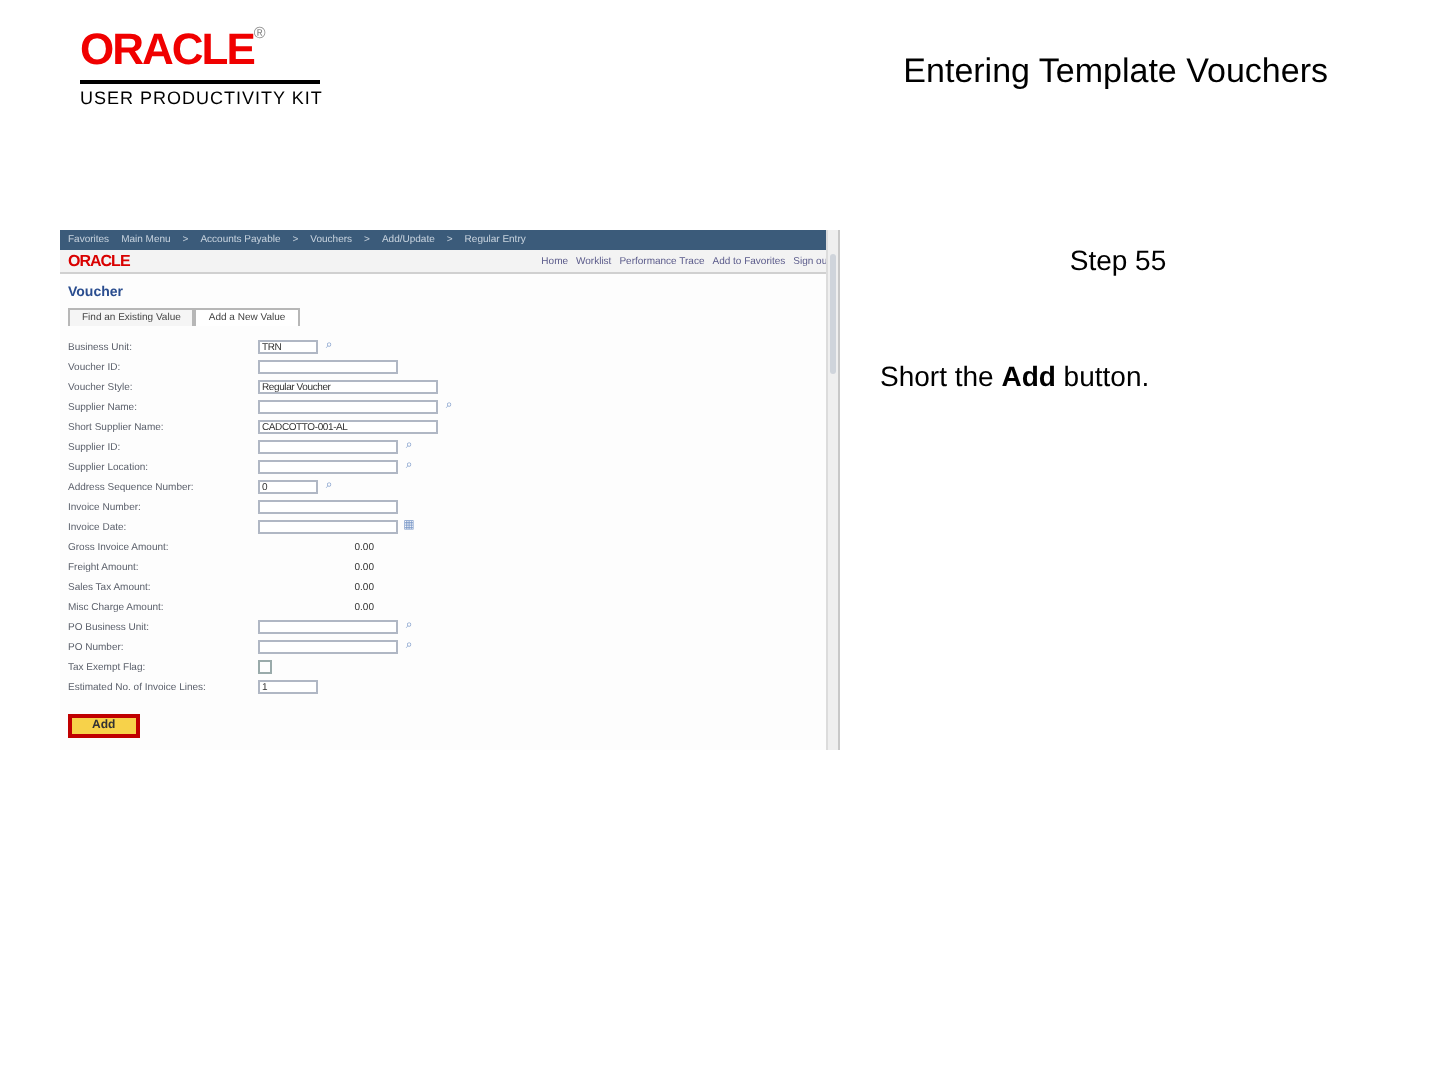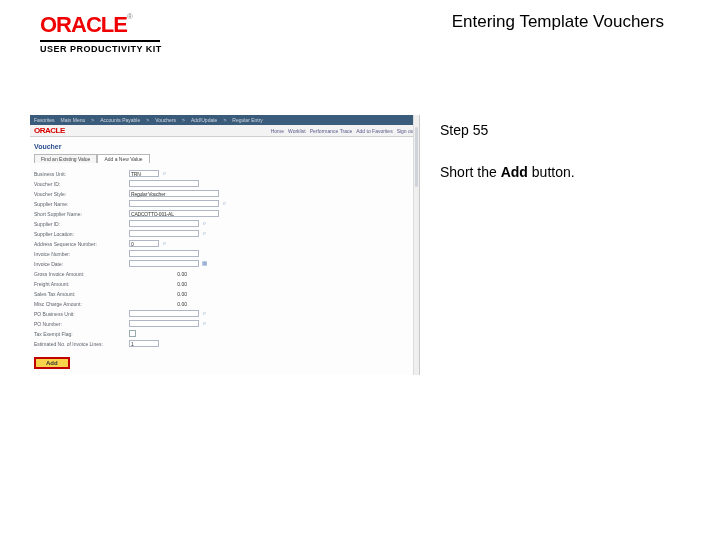--- a/index.html
+++ b/index.html
@@ -5,28 +5,28 @@
   * { box-sizing: border-box; margin: 0; padding: 0; }
   html, body { width: 720px; height: 540px; font-family: Arial, Helvetica, sans-serif; background: #fff; color: #000; }
   .page { width: 720px; height: 444px; position: relative; }
 
   
   .header { position: absolute; top: 12px; left: 40px; right: 20px; height: 46px; }
   .logo-block { display: inline-block; }
   .oracle-logo { font-family: Arial, sans-serif; font-weight: bold; color: #f00000; font-size: 22px; letter-spacing: -1px; }
   .tm { font-size: 8px; vertical-align: top; color: #888; }
   .logo-rule { width: 120px; height: 2px; background: #000; margin-top: 2px; }
-  .upk { font-size: 9px; letter-spacing: 0.5px; color: #000; margin-top: 2px; font-weight: bold; }
-  .title { position: absolute; right: 36px; top: 0; font-size: 17px; }
+  .upk { font-size: 9px; letter-spacing: 0.5px; color: #000; margin-top: 2px; }
+  .title { position: absolute; right: 36px; top: 14px; font-size: 17px; }
 
   
   .content { position: absolute; top: 115px; left: 30px; width: 660px; height: 300px; display: flex; }
   .screenshot-col { width: 390px; height: 260px; border-right: 1px solid #c8c8c8; position: relative; overflow: hidden; background: #fdfdfd; }
   .instruction-col { flex: 1; padding: 4px 12px 0 20px; font-size: 14px; line-height: 1.6; }
-  .instruction-col .step { margin-bottom: 20px; }
+  .instruction-col .step { margin-bottom: 36px; text-align: center; }
   .instruction-col b { font-weight: bold; }
 
   
   .app { position: absolute; inset: 0; font-size: 6px; color: #555; }
   .app-topnav { height: 10px; background: #3b5b7a; color: #dfe7ef; display: flex; align-items: center; padding: 0 4px; gap: 6px; font-size: 5px; }
   .app-topnav span { opacity: .85; }
   .app-bar2 { height: 12px; background: #f3f3f3; border-bottom: 1px solid #d0d0d0; display: flex; align-items: center; justify-content: space-between; padding: 0 4px; }
   .app-oracle { color: #d90000; font-weight: bold; font-size: 8px; letter-spacing: -0.5px; }
   .app-bar2-right { display: flex; gap: 4px; font-size: 5px; color: #5a5a8a; }
   .app-bar2-right span { white-space: nowrap; }

